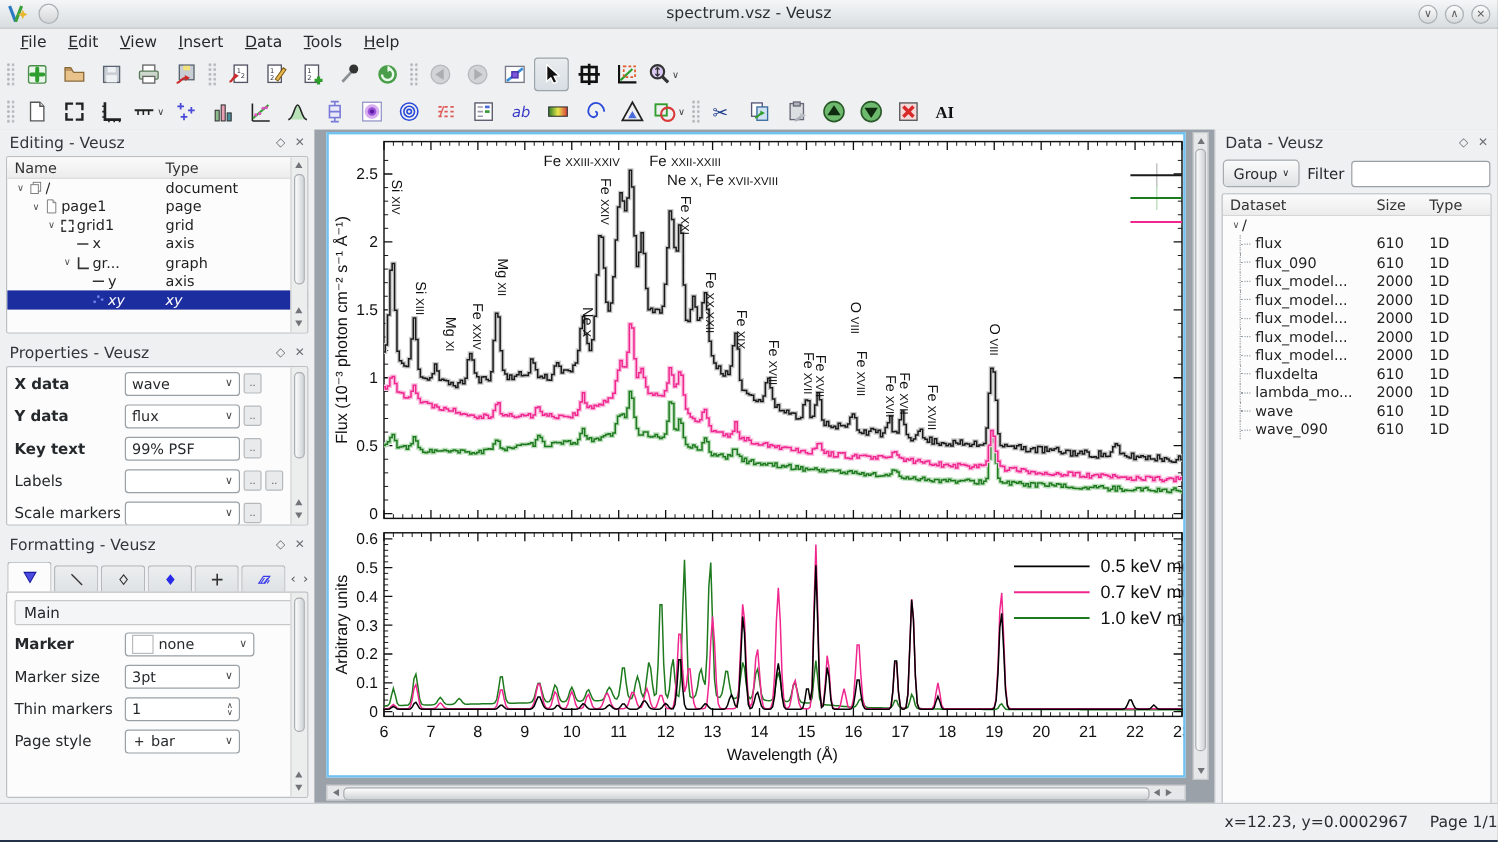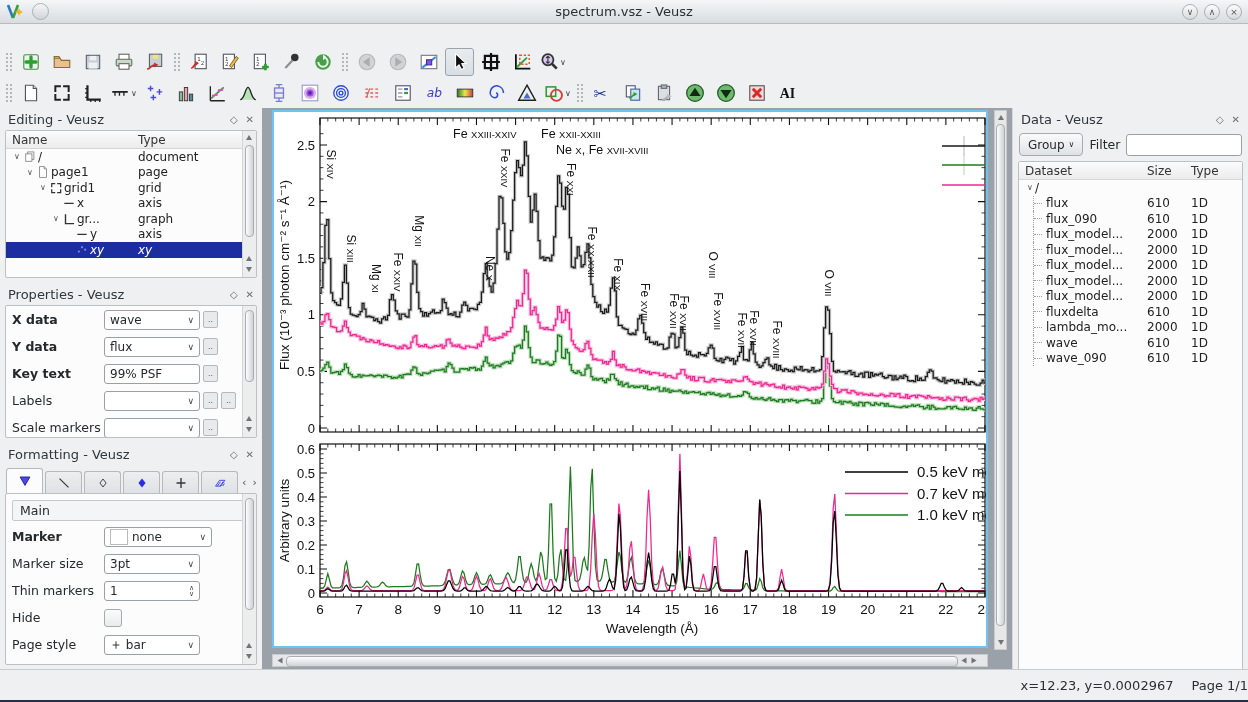--- a/index.html
+++ b/index.html
@@ -112,20 +112,29 @@
     </svg>
     <div class="menucircle"></div>
     <div class="apptitle">spectrum.vsz - Veusz</div>
     <div style="margin-left:auto;display:flex;z-index:2" id="winbtns">
         <div class="wbtn">∨</div>
         <div class="wbtn">∧</div>
         <div class="wbtn">×</div>
       </div>
   </div>
 
+  <div class="menubar" id="menubar">
+      <div class="menu-item"><u>F</u>ile</div>
+      <div class="menu-item"><u>E</u>dit</div>
+      <div class="menu-item"><u>V</u>iew</div>
+      <div class="menu-item"><u>I</u>nsert</div>
+      <div class="menu-item"><u>D</u>ata</div>
+      <div class="menu-item"><u>T</u>ools</div>
+      <div class="menu-item"><u>H</u>elp</div>
+    </div>
 
   <div class="toolbar" id="tb1">
       <div class="tb-handle"></div>
       <div class="tbtn">
         <svg width="20" height="20" viewBox="0 0 18 18">
           <rect x="2.5" y="2.5" width="13" height="13" rx="1.5" fill="#eaf6ea" stroke="#4a8c4a"></rect>
           <path d="M9 4.5v9M4.5 9h9" stroke="#2f9e2f" stroke-width="3" stroke-linecap="round"></path>
         </svg>
       </div>
       <div class="tbtn">
@@ -653,24 +662,20 @@
               </div>
               <div class="prow">
                 <span class="plabel">Thin markers</span>
                 <div class="spin" style="width:96px">
                   <span>1</span>
                   <span class="updn">
                     <span>∧</span>
                     <span>∨</span>
                   </span>
                 </div>
-              </div>
-              <div class="prow">
-                <span class="plabel">Hide</span>
-                <div class="checkbox"></div>
               </div>
               <div class="prow">
                 <span class="plabel">Page style</span>
                 <div class="combo" style="width:96px"><svg width="12" height="12" viewBox="0 0 18 18">
                     <path d="M9 3.5v11M4 9h10" stroke="#333" stroke-width="1.5"></path>
                   </svg>&nbsp;<span>bar</span><span class="cv">∨</span></div>
               </div>
             </div>
           <div class="vsb">
             <div class="thumb" style="top:4px;height:110px"></div>

